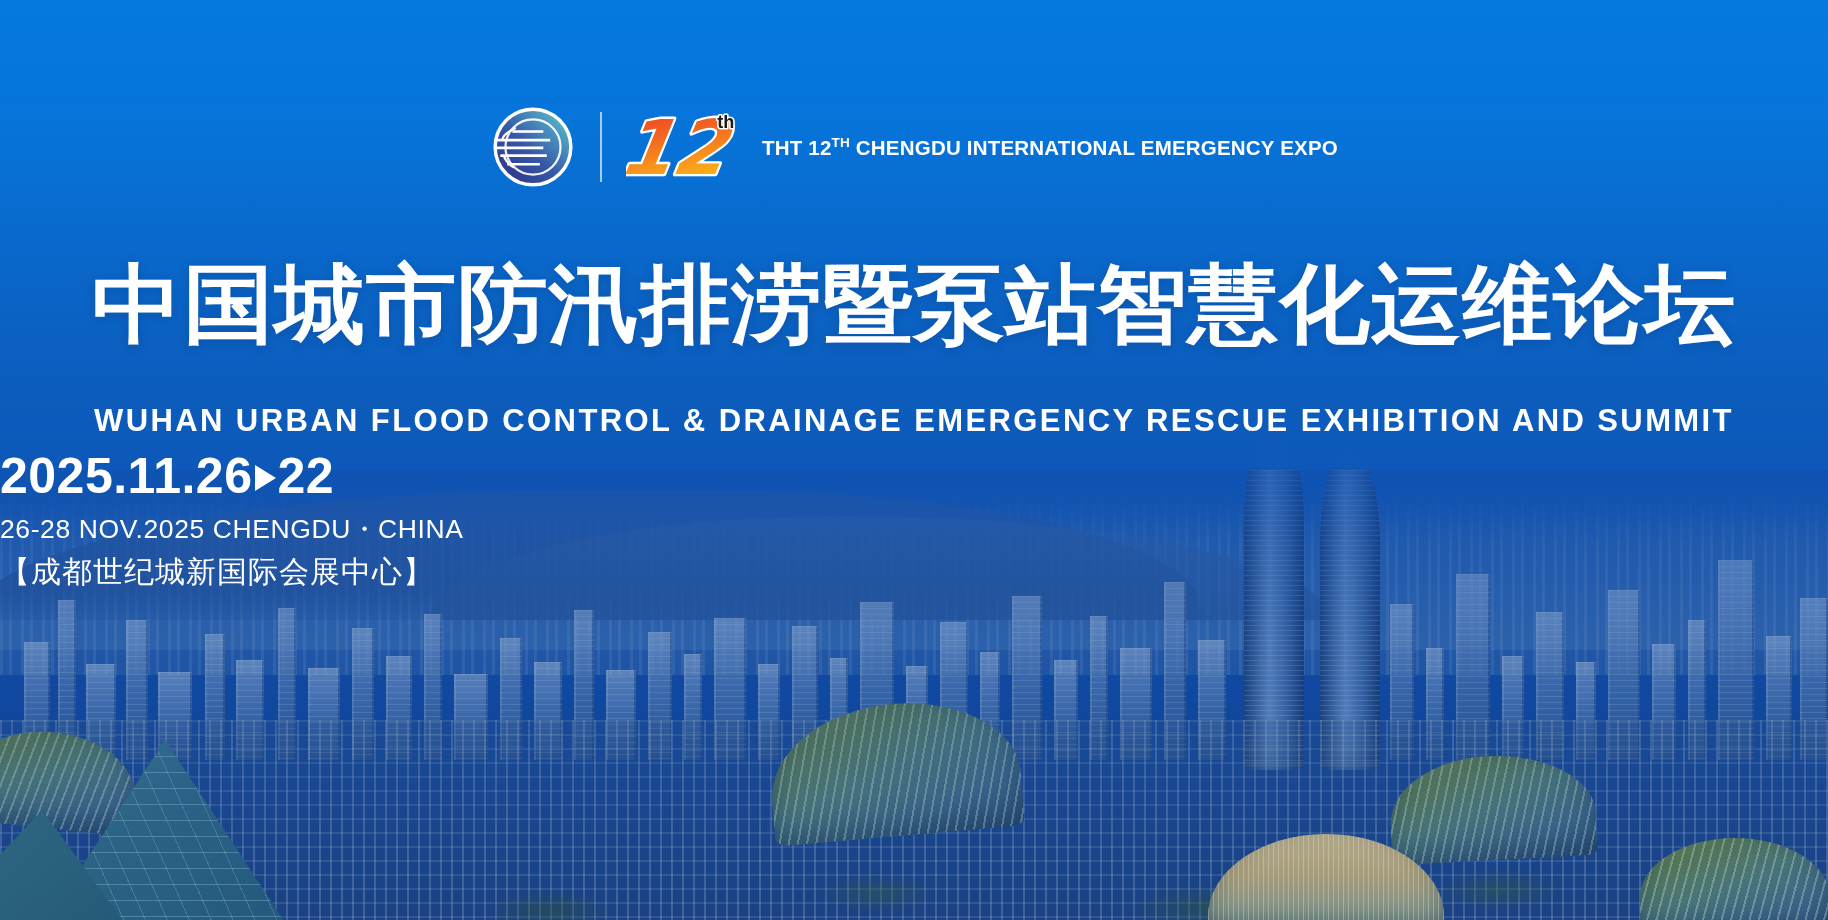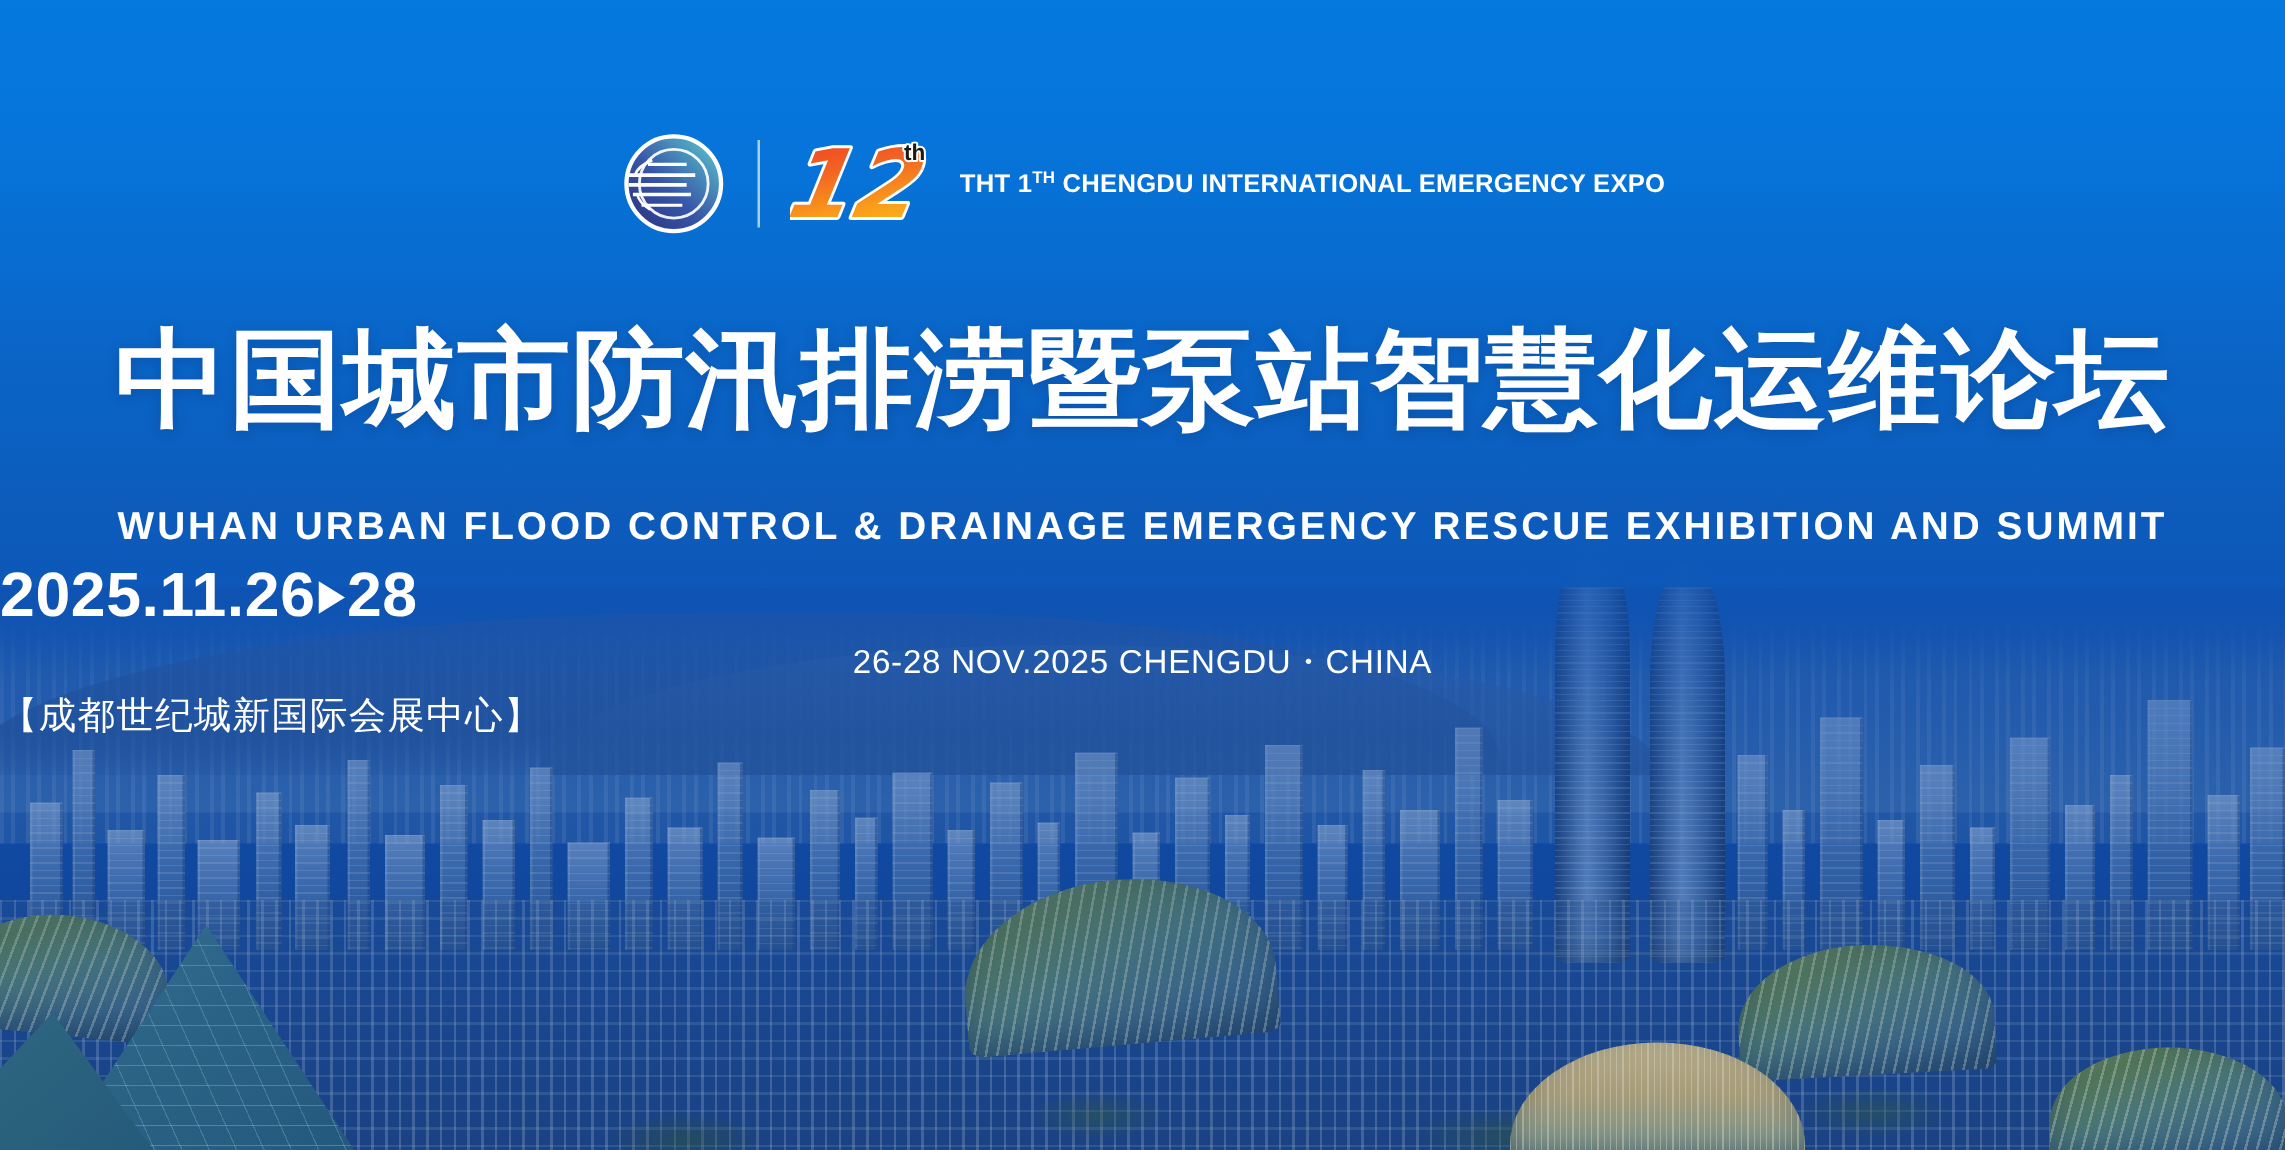--- a/index.html
+++ b/index.html
@@ -220,21 +220,21 @@
     position:absolute; top:447px; left:0; right:0; text-align:center;
     color:#ffffff; font-size:50px; font-weight:bold; letter-spacing:.5px;
     display:flex; align-items:center; justify-content:flex-start; gap:2px;
   }
   .tri{
     width:0; height:0; display:inline-block;
     border-top:13px solid transparent; border-bottom:13px solid transparent;
     border-left:21px solid #ffffff; margin-top:4px;
   }
   .date-sub{
-    position:absolute; top:511px; left:0; right:0; text-align:center;
+    position:absolute; top:511px; left:0; right:0; 
     color:#ffffff; font-size:26.5px; letter-spacing:.6px;
   }
   .venue{
     position:absolute; top:552px; left:0; right:0; 
     color:#ffffff; font-size:30px; letter-spacing:1px;
   }
 
   
   .tagline{
     position:absolute; top:683px; left:0; right:0; text-align:center;
@@ -360,29 +360,29 @@
             </linearGradient>
           </defs>
           <g transform="skewX(-12) translate(14,0)">
             <text x="0" y="88" font-family="'DejaVu Sans','Liberation Sans',sans-serif" font-size="96" font-weight="bold" font-style="italic" fill="url(#og)" stroke="#ffffff" stroke-width="6" paint-order="stroke fill" stroke-linejoin="round">12</text>
           </g>
           <text x="116" y="30" font-family="'Liberation Sans',sans-serif" font-size="23" font-weight="bold" fill="#1a1a1a" stroke="#ffffff" stroke-width="4" paint-order="stroke fill" stroke-linejoin="round">th</text>
         </svg>
       </span>
 
       <span class="expo-titles">
-        <span class="expo-en"><span>THT 1</span><sup>TH</sup><span> CHENGDU INTERNATIONAL EMERGENCY EXPO</span></span>
+        <span class="expo-en"><span>THT 12</span><sup>TH</sup><span> CHENGDU INTERNATIONAL EMERGENCY EXPO</span></span>
       </span>
     </div>
 
     <div class="main-title">中国城市防汛排涝暨泵站智慧化运维论坛</div>
     <div class="main-subtitle">WUHAN URBAN FLOOD CONTROL &amp; DRAINAGE EMERGENCY RESCUE EXHIBITION AND SUMMIT</div>
 
     <div class="date-main">
       <span>2025.11.26</span>
       <span class="tri"></span>
-      <span>28</span>
+      <span>22</span>
     </div>
     <div class="date-sub">26-28 NOV.2025 CHENGDU・CHINA</div>
     <div class="venue">【成都世纪城新国际会展中心】</div>
 
   </div>
 </div>
 
 </body></html>

